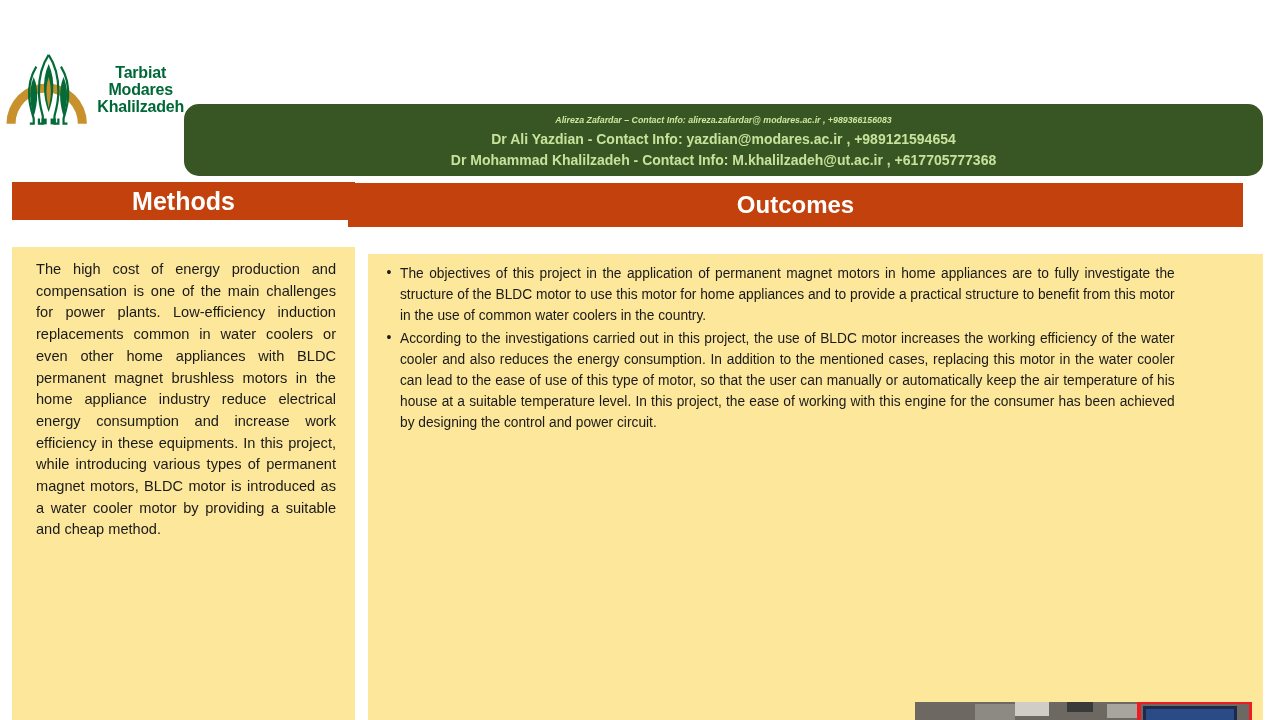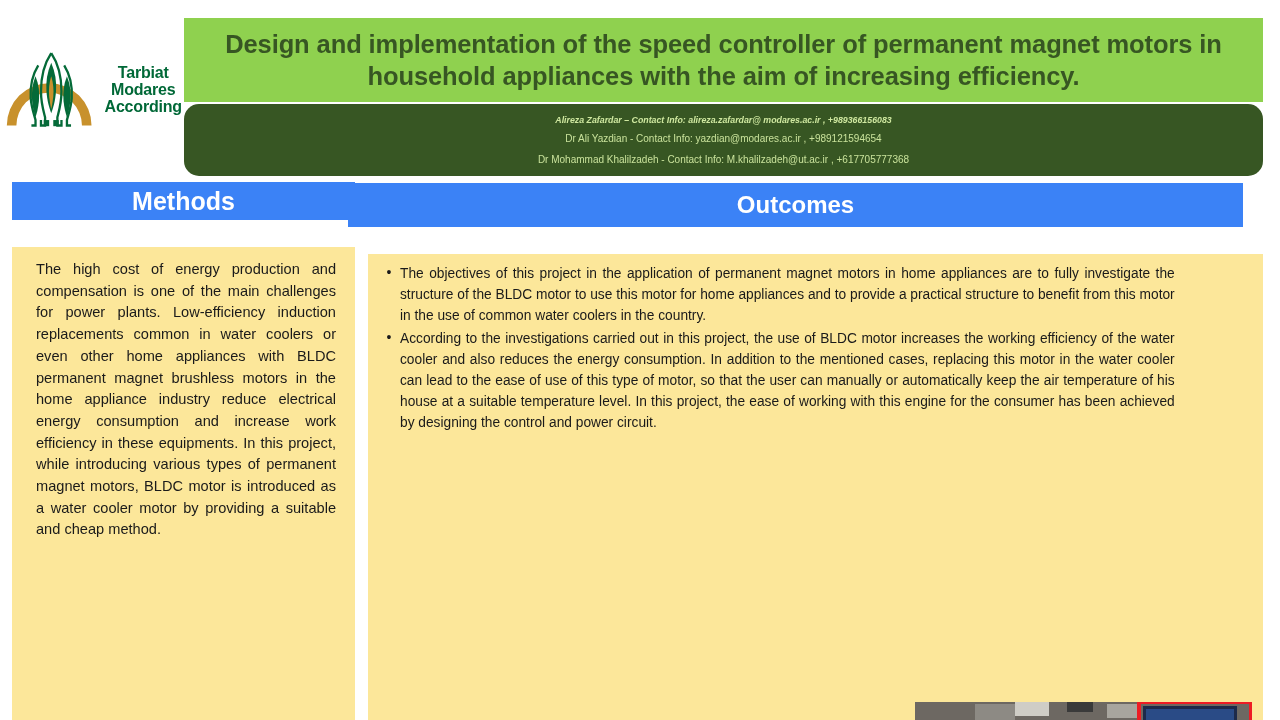--- a/index.html
+++ b/index.html
@@ -34,30 +34,30 @@
     color:#375623; font-weight:bold; font-size:25.5px; line-height:32px;
     text-align:center; letter-spacing:-0.1px;
   }
 
   #contact-banner {
     position:absolute; left:184px; top:104px; width:1079px; height:72px;
     background:#375623; display:flex; flex-direction:column;
     align-items:center; justify-content:center;border-radius:15px;
   }
   .contact-line {
-    color:#C9E29B; font-size:10px; line-height:10px;
-    text-align:center; width:100%;
+    color:#C9E29B; font-size:14px; line-height:10px;
+    text-align:center; width:100%;font-weight:bold;
   }
   .contact-line.first { font-style:italic; font-weight:bold; color:#CFE8A0; font-size:8.8px; }
   .contact-line.sp1 { margin-top:9px; }
   .contact-line.sp2 { margin-top:11px; }
 
   
   .section-header {
-    position:absolute; background:#3b82f6;
+    position:absolute; background:#c2410c;
     display:flex; align-items:center; justify-content:center;
   }
   .section-header .htitle {
     color:#ffffff; font-weight:bold; text-align:center;
   }
 
   #methods-header { left:12px; top:182px; width:343px; height:38px; }
   #methods-header .htitle { font-size:25px; }
 
   #outcomes-header { left:348px; top:183px; width:895px; height:44px; }
@@ -110,27 +110,24 @@
       </g>
       <path d="M75 20 C69 34 67 48 68 62 C69 76 72 86 75 94 C78 86 81 76 82 62 C83 48 81 34 75 20 Z" fill="#046A38"></path>
       <path d="M75 40 C72 50 71 60 72 70 C73 78 74 84 75 88 C76 84 77 78 78 70 C79 60 78 50 75 40 Z" fill="#C8912C"></path>
       <path d="M52 40 C47 52 46 64 47 76 C48 86 50 94 52 100 C54 94 56 86 57 76 C58 64 57 52 52 40 Z" fill="#046A38"></path>
       <path d="M98 40 C103 52 104 64 103 76 C102 86 100 94 98 100 C96 94 94 86 93 76 C92 64 93 52 98 40 Z" fill="#046A38"></path>
       <rect x="64" y="104" width="8" height="9" fill="#046A38"></rect>
       <rect x="78" y="104" width="8" height="9" fill="#046A38"></rect>
     </svg>
     <div id="logo-text">
       <div>Tarbiat Modares</div>
-      <div>According</div>
+      <div>Khalilzadeh</div>
     </div>
   </div>
 
-  <div id="title-banner">
-    <div id="title-text">Design and implementation of the speed controller of permanent magnet motors in household appliances with the aim of increasing efficiency.</div>
-  </div>
 
   <div id="contact-banner">
     <div class="contact-line first">Alireza  Zafardar   –  Contact Info: alireza.zafardar@ modares.ac.ir ,   +989366156083</div>
     <div class="contact-line sp1">Dr Ali Yazdian - Contact Info: yazdian@modares.ac.ir ,  +989121594654</div>
     <div class="contact-line sp2">Dr Mohammad  Khalilzadeh - Contact Info: M.khalilzadeh@ut.ac.ir  , +617705777368</div>
   </div>
 </div>
 
 <div class="section-header" id="methods-header">
   <div class="htitle">Methods</div>

